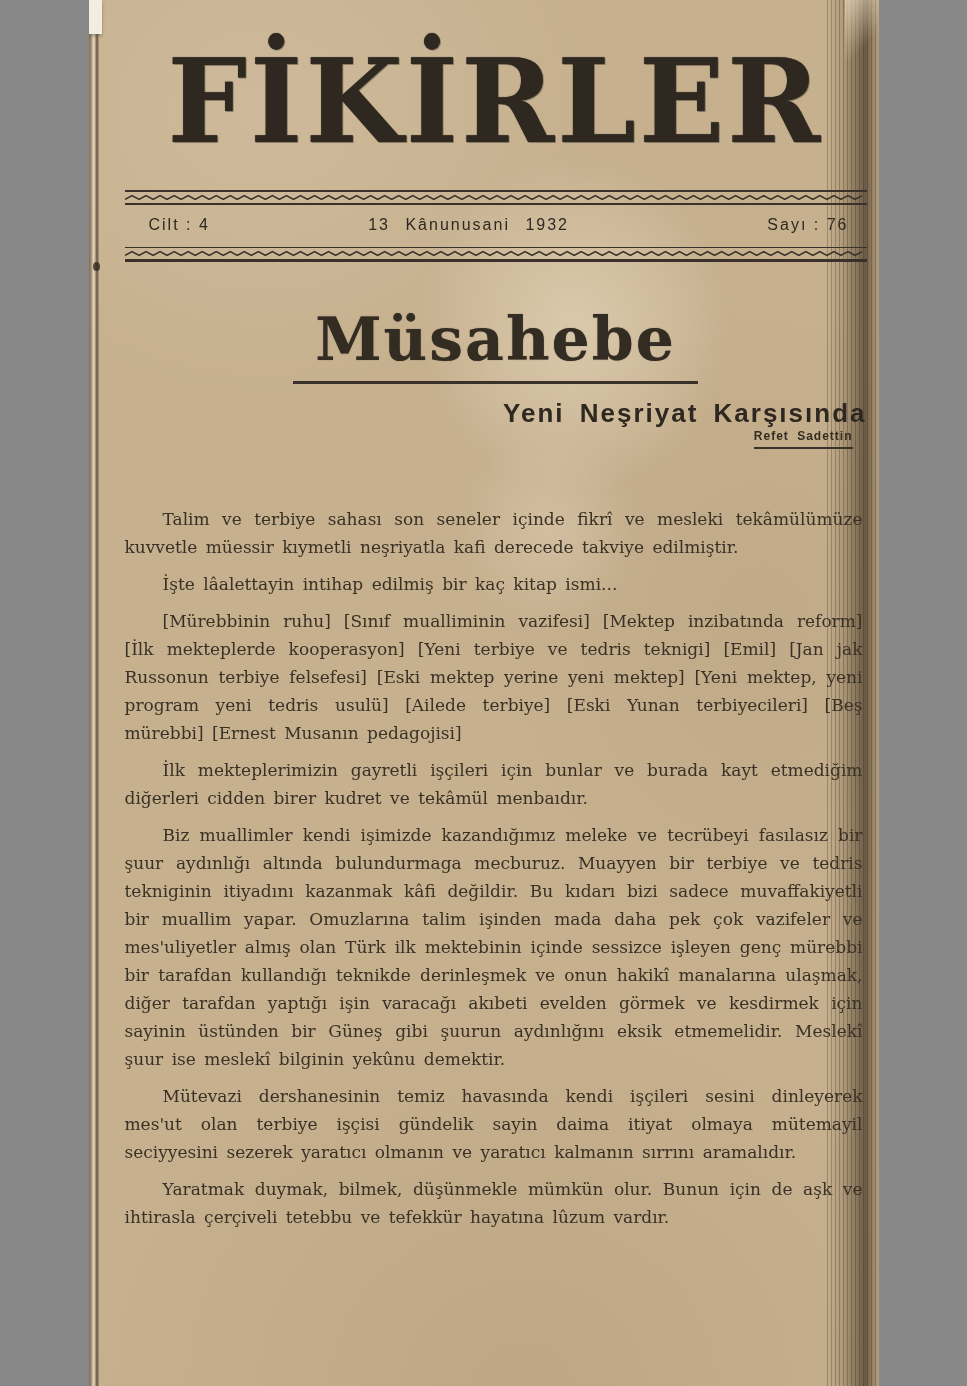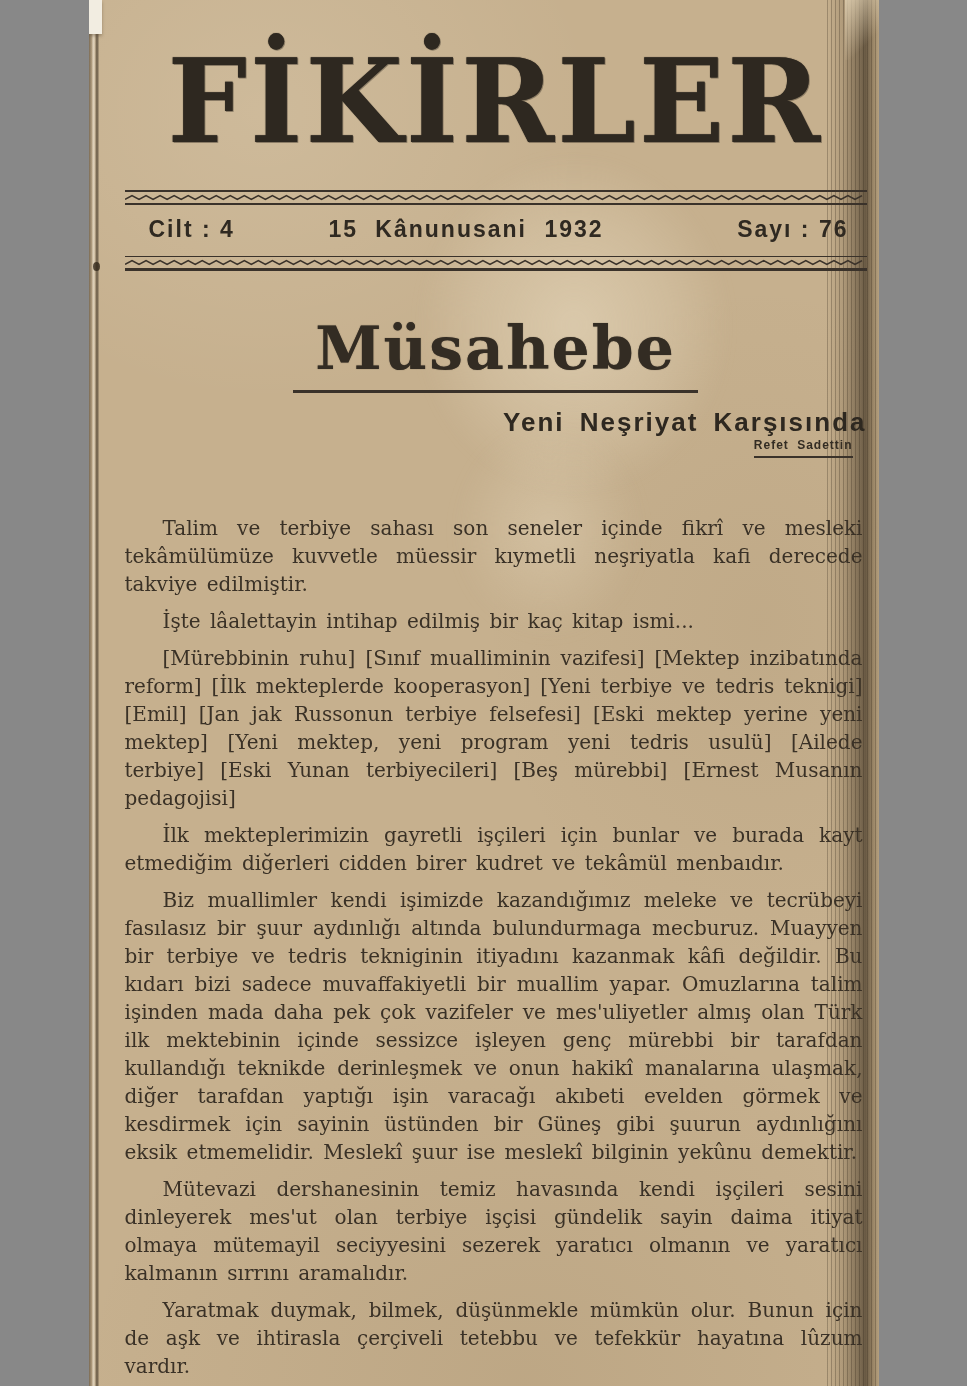--- a/index.html
+++ b/index.html
@@ -75,21 +75,21 @@
     text-shadow:0 0 1px rgba(46,40,32,0.9), 1px 1px 0 rgba(46,40,32,0.35);
     white-space:nowrap;
   }
   .rule{margin-top:18px;border-top:2px solid #3a322a;border-bottom:2px solid #3a322a;padding:2px 0;}
   .rule .zigzag{display:block;width:100%;height:7px;}
   .rule.rule-bottom{border-top:1px solid #3a322a;border-bottom:3px solid #3a322a;margin-top:0;}
   .info-bar{
     display:flex;justify-content:space-between;align-items:baseline;
     padding:11px 18px 13px 24px;
     font-family:"Liberation Sans", sans-serif;
-    font-weight:bold;font-size:23px;letter-spacing:2px;
+    font-weight:normal;font-size:16px;letter-spacing:2px;
     color:#2f2921;
   }
   .info-bar .date{word-spacing:9px;margin-left:-40px;}
   .article-head{margin-top:42px;text-align:center;}
   .article-title{
     display:inline-block;
     margin:0;
     font-family:"DejaVu Serif", serif;
     font-weight:bold;font-size:60px;letter-spacing:2px;
     color:#332c23;
@@ -111,21 +111,21 @@
     font-weight:bold;font-size:12px;letter-spacing:1px;word-spacing:4px;
     color:#332c23;
     border-bottom:2px solid #3a322a;
     padding-bottom:4px;
   }
   .body-text{margin-top:56px;padding-right:4px;}
   .body-text p{
     margin:0 0 9px 0;
     text-align:justify;
     text-indent:38px;
-    font-size:20px;
+    font-size:17px;
     line-height:28px;
     word-spacing:3px;
     color:#3a3126;
   }
 </style>
 </head>
 <body>
 
 <div class="page">
 
@@ -142,21 +142,21 @@
     <h1 class="masthead">FİKİRLER</h1>
 
     <div class="rule">
       <svg class="zigzag" viewBox="0 0 740 8" preserveAspectRatio="none" aria-hidden="true">
           <polyline points="0,6.2 7,1.8 14,6.2 21,1.8 28,6.2 35,1.8 42,6.2 49,1.8 56,6.2 63,1.8 70,6.2 77,1.8 84,6.2 91,1.8 98,6.2 105,1.8 112,6.2 119,1.8 126,6.2 133,1.8 140,6.2 147,1.8 154,6.2 161,1.8 168,6.2 175,1.8 182,6.2 189,1.8 196,6.2 203,1.8 210,6.2 217,1.8 224,6.2 231,1.8 238,6.2 245,1.8 252,6.2 259,1.8 266,6.2 273,1.8 280,6.2 287,1.8 294,6.2 301,1.8 308,6.2 315,1.8 322,6.2 329,1.8 336,6.2 343,1.8 350,6.2 357,1.8 364,6.2 371,1.8 378,6.2 385,1.8 392,6.2 399,1.8 406,6.2 413,1.8 420,6.2 427,1.8 434,6.2 441,1.8 448,6.2 455,1.8 462,6.2 469,1.8 476,6.2 483,1.8 490,6.2 497,1.8 504,6.2 511,1.8 518,6.2 525,1.8 532,6.2 539,1.8 546,6.2 553,1.8 560,6.2 567,1.8 574,6.2 581,1.8 588,6.2 595,1.8 602,6.2 609,1.8 616,6.2 623,1.8 630,6.2 637,1.8 644,6.2 651,1.8 658,6.2 665,1.8 672,6.2 679,1.8 686,6.2 693,1.8 700,6.2 707,1.8 714,6.2 721,1.8 728,6.2 735,1.8" fill="none" stroke="#3a322a" stroke-width="1.7"></polyline>
         </svg>
     </div>
 
     <div class="info-bar">
       <span class="vol">Cilt :  4</span>
-      <span class="date">15 Kânunusani 1932</span>
+      <span class="date">13 Kânunusani 1932</span>
       <span class="issue">Sayı :  76</span>
     </div>
 
     <div class="rule rule-bottom">
       <svg class="zigzag" viewBox="0 0 740 8" preserveAspectRatio="none" aria-hidden="true">
           <polyline points="0,6.2 7,1.8 14,6.2 21,1.8 28,6.2 35,1.8 42,6.2 49,1.8 56,6.2 63,1.8 70,6.2 77,1.8 84,6.2 91,1.8 98,6.2 105,1.8 112,6.2 119,1.8 126,6.2 133,1.8 140,6.2 147,1.8 154,6.2 161,1.8 168,6.2 175,1.8 182,6.2 189,1.8 196,6.2 203,1.8 210,6.2 217,1.8 224,6.2 231,1.8 238,6.2 245,1.8 252,6.2 259,1.8 266,6.2 273,1.8 280,6.2 287,1.8 294,6.2 301,1.8 308,6.2 315,1.8 322,6.2 329,1.8 336,6.2 343,1.8 350,6.2 357,1.8 364,6.2 371,1.8 378,6.2 385,1.8 392,6.2 399,1.8 406,6.2 413,1.8 420,6.2 427,1.8 434,6.2 441,1.8 448,6.2 455,1.8 462,6.2 469,1.8 476,6.2 483,1.8 490,6.2 497,1.8 504,6.2 511,1.8 518,6.2 525,1.8 532,6.2 539,1.8 546,6.2 553,1.8 560,6.2 567,1.8 574,6.2 581,1.8 588,6.2 595,1.8 602,6.2 609,1.8 616,6.2 623,1.8 630,6.2 637,1.8 644,6.2 651,1.8 658,6.2 665,1.8 672,6.2 679,1.8 686,6.2 693,1.8 700,6.2 707,1.8 714,6.2 721,1.8 728,6.2 735,1.8" fill="none" stroke="#3a322a" stroke-width="1.7"></polyline>
         </svg>
     </div>
 
     <div class="article-head">

